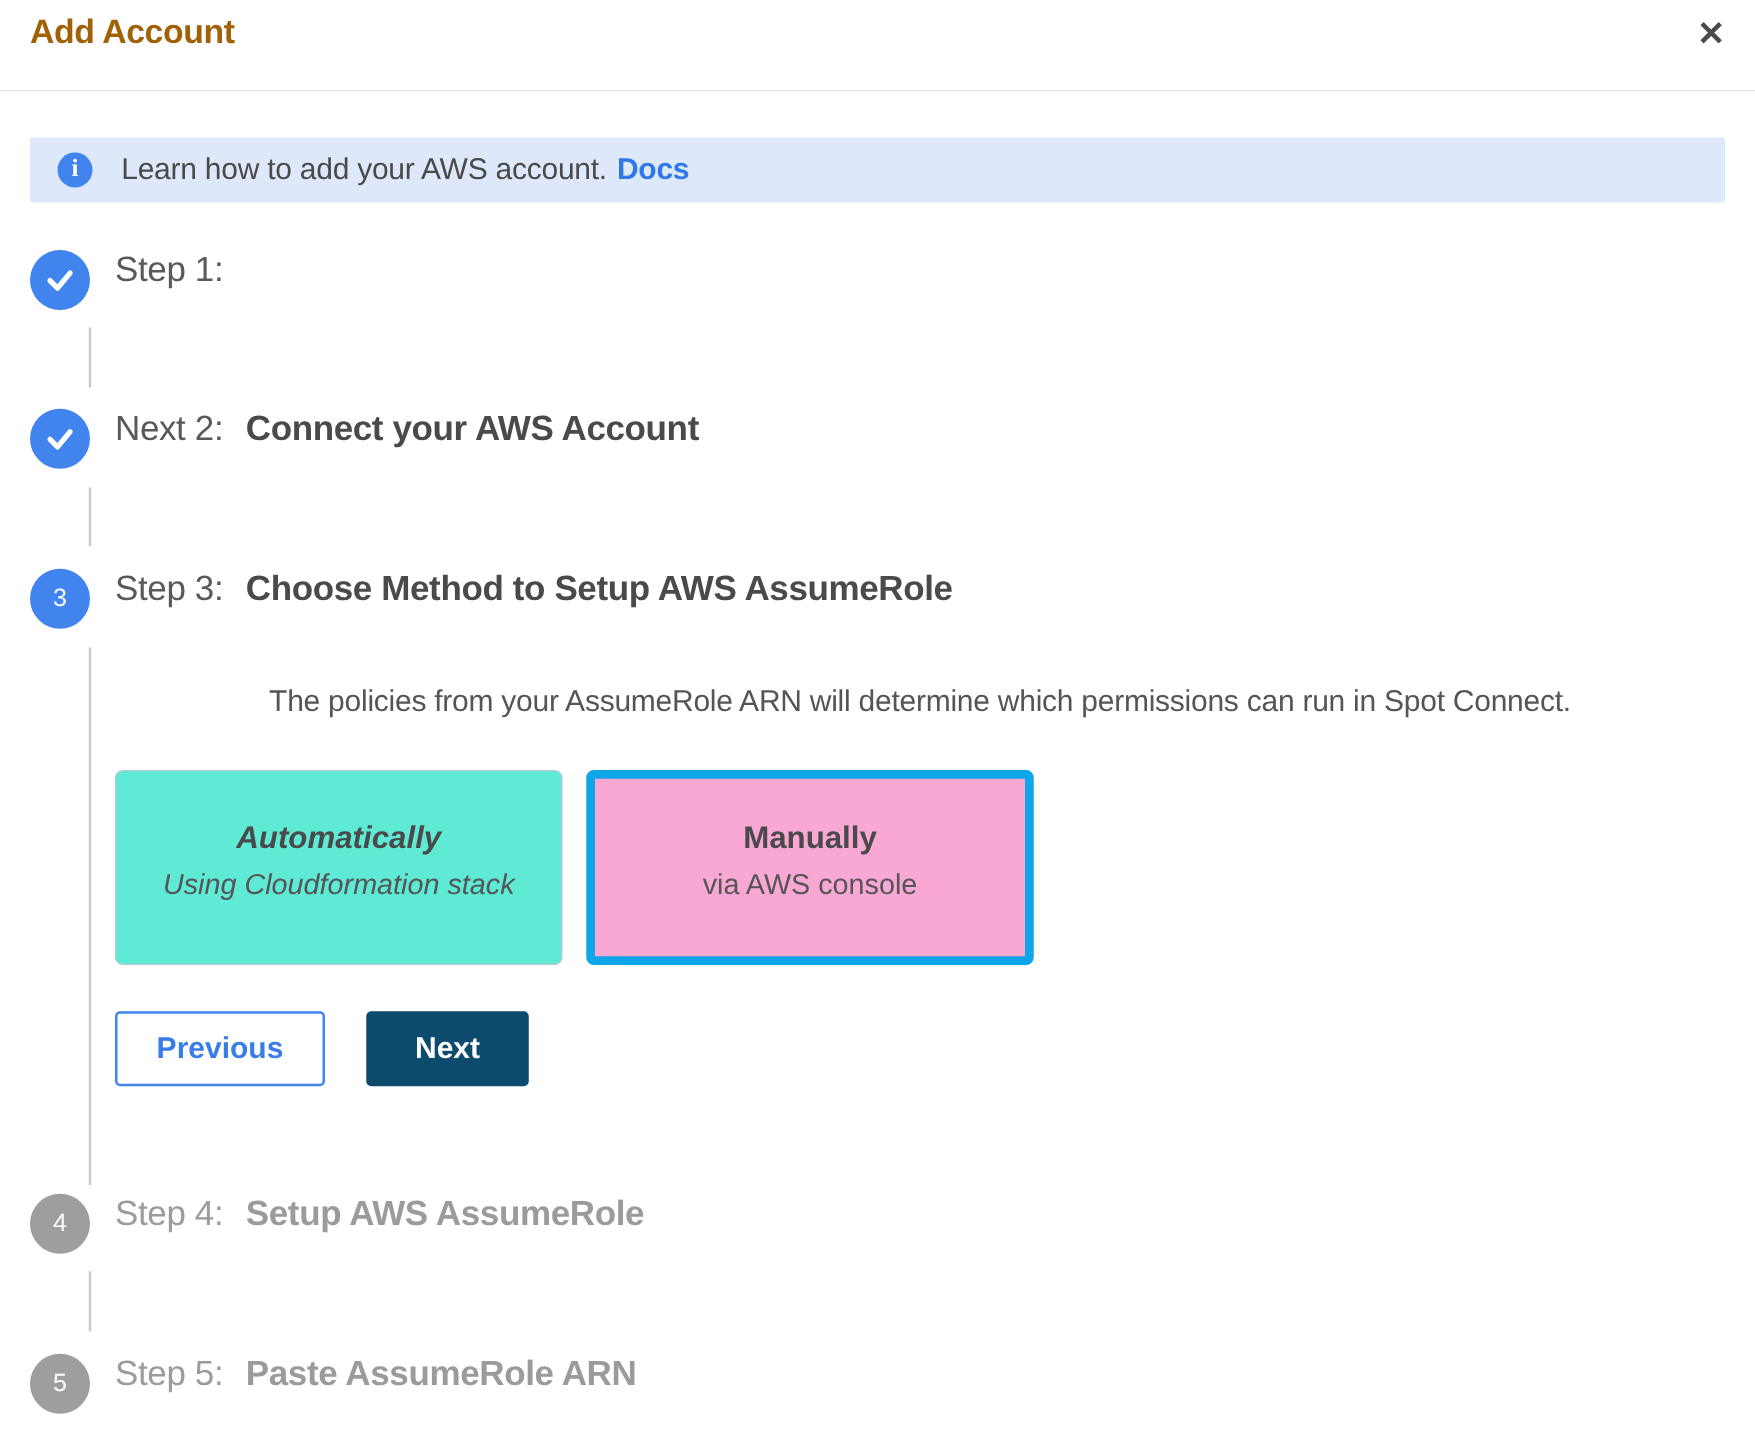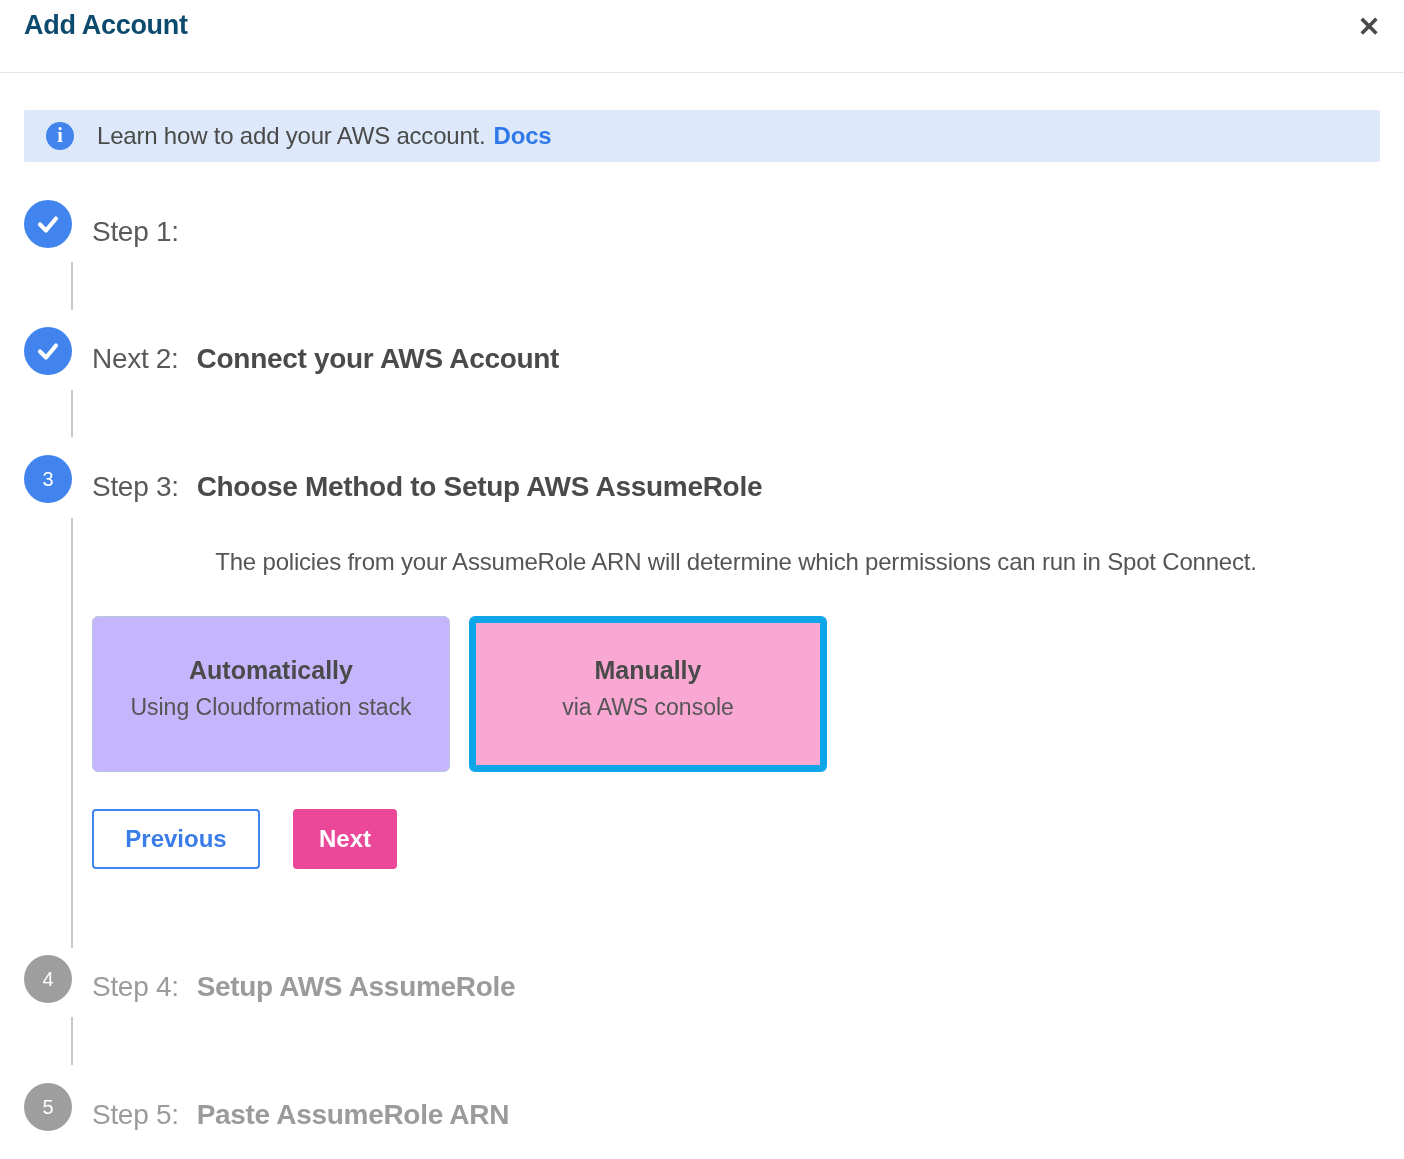--- a/index.html
+++ b/index.html
@@ -17,21 +17,21 @@
     position: relative;
     height: 73px;
     border-bottom: 1px solid #e4e4e4;
   }
   .modal-title {
     position: absolute;
     left: 24px;
     top: 10px;
     font-size: 27px;
     font-weight: 700;
-    color: #0c4a6e;
+    color: #a16207;
     letter-spacing: -0.3px;
   }
   .close-btn {
     position: absolute;
     right: 18px;
     top: 10px;
     width: 34px;
     height: 34px;
     background: none;
     border: none;
@@ -80,21 +80,21 @@
   .banner-link {
     font-size: 24px;
     font-weight: 700;
     color: #2f78ea;
     text-decoration: none;
     margin-left: 8px;
     cursor: pointer;
   }
 
   
-  .step-row { display: flex; align-items: flex-end; }
+  .step-row { display: flex; align-items: flex-start; }
   .step-row.mt-1 { margin-top: 38px; }
   .step-row.mt-2 { margin-top: 17px; }
   .step-row.mt-3 { margin-top: 18px; }
   .step-row.mt-4 { margin-top: 86px; }
   .step-row.mt-5 { margin-top: 18px; }
 
   .step-circle {
     width: 48px;
     height: 48px;
     border-radius: 50%;
@@ -140,21 +140,21 @@
     width: 358px;
     height: 156px;
     border-radius: 6px;
     display: flex;
     flex-direction: column;
     align-items: center;
     justify-content: center;
     cursor: pointer;
     padding-bottom: 12px;
   }
-  .option-card.selected { background: #c4b5fd; border: 1px solid #b9c6df; }
+  .option-card.selected { background: #5eead4; border: 1px solid #b9c6df; font-style: italic; }
   .option-card.unselected { background: #f9a8d4; border: 7px solid #0ea5e9; }
   .card-title { font-size: 25px; font-weight: 700; color: #4a4a4a; }
   .card-sub { font-size: 23px; color: #555555; margin-top: 9px; }
 
   .btn-row { display: flex; gap: 33px; margin-top: 37px; }
   .btn {
     height: 60px;
     border-radius: 4px;
     font-family: "Liberation Sans", sans-serif;
     font-size: 24px;
@@ -164,22 +164,22 @@
     justify-content: center;
     cursor: pointer;
   }
   .btn-previous {
     width: 168px;
     background: #ffffff;
     border: 2px solid #4184ee;
     color: #3a7de8;
   }
   .btn-next {
-    width: 104px;
-    background: #ec4899;
+    width: 130px;
+    background: #0c4a6e;
     border: none;
     color: #ffffff;
   }
 </style>
 </head>
 <body>
 
 <div class="modal">
 
   <header class="modal-header">

